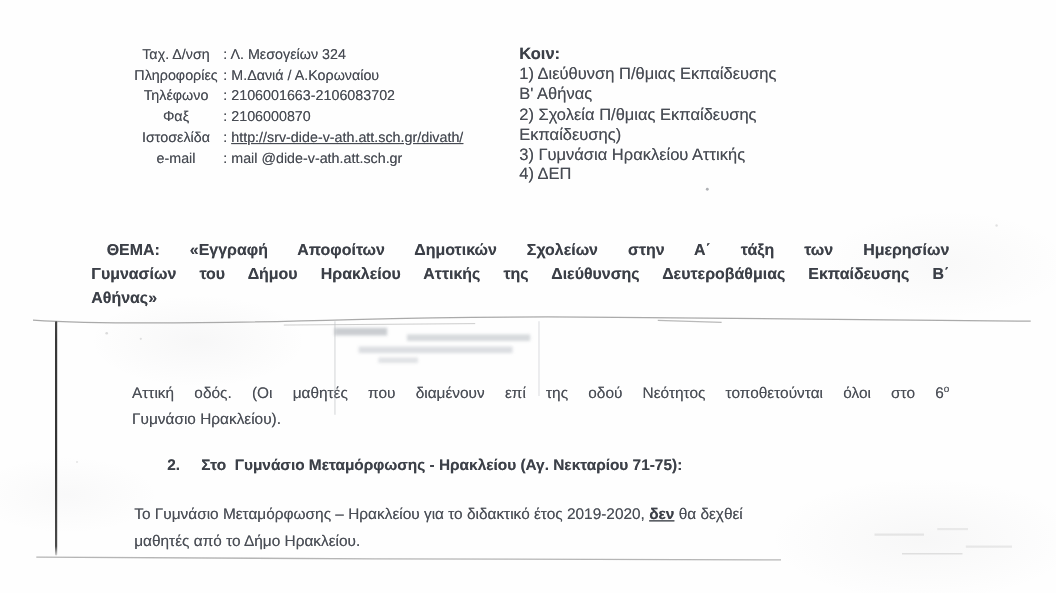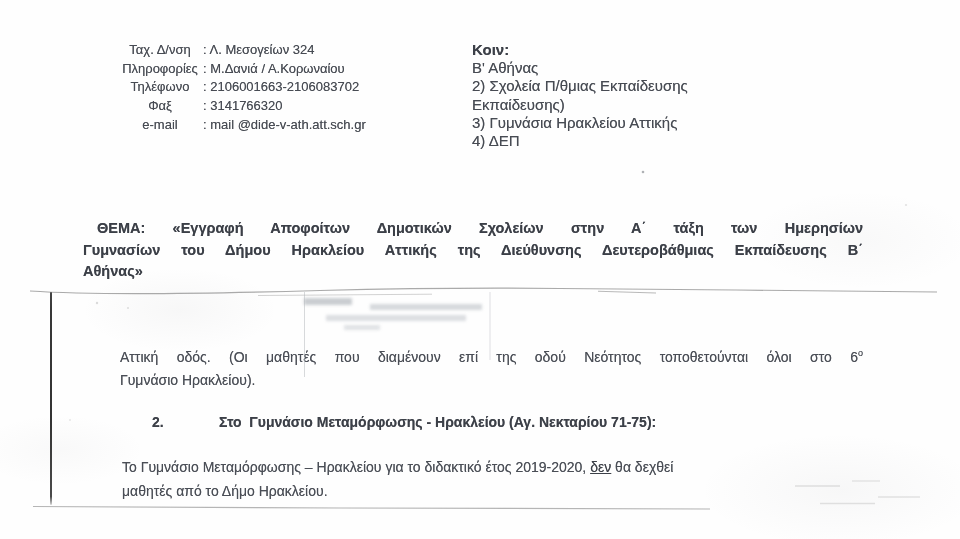--- a/index.html
+++ b/index.html
@@ -41,24 +41,24 @@
   .subject .jline { text-align:justify; text-align-last:justify; }
   .subject .first { padding-left:14px; }
 
   
   .para1 { position:absolute; left:120px; top:342px; width:743px; font-size:14px; line-height:23px; color:#4a4e56; }
   .para1 .jline { text-align:justify; text-align-last:justify; }
   .para1 sup { font-size:9px; vertical-align:6px; }
 
   .section2 { position:absolute; left:152px; top:414px; font-size:14px; font-weight:bold; color:#3c4048; display:flex; }
   .section2 .num { width:31px; flex:0 0 31px; }
-  .section2 .hd { white-space:pre-wrap;margin-left:36px; }
+  .section2 .hd { white-space:pre-wrap; }
 
   .para2 { position:absolute; left:122px; top:456px; width:700px; font-size:14px; line-height:23.5px; color:#4a4e56; }
-  .para2 b.den { font-weight:normal; text-decoration:underline; color:#3c4048; }
+  .para2 b.den { font-weight:bold; text-decoration:underline; color:#3c4048; }
 
   
   .artifact-svg { position:absolute; inset:0; width:960px; height:539px; pointer-events:none; }
   .fold-line {
     position:absolute; left:50px; top:292px; width:2.4px; height:213px;
     background:linear-gradient(to bottom,#454545 0%,#383838 8%,#333333 60%,#4a4a4a 96%,rgba(90,90,90,0.25) 100%);
     border-radius:1px;
   }
   .ghost-stamp {
     position:absolute; left:300px; top:294px; width:192px; height:40px;
@@ -82,30 +82,35 @@
     <div class="contact-row">
       <span class="lab">Πληροφορίες</span>
       <span class="val">: Μ.Δανιά / Α.Κορωναίου</span>
     </div>
     <div class="contact-row">
       <span class="lab">Τηλέφωνο</span>
       <span class="val">: 2106001663-2106083702</span>
     </div>
     <div class="contact-row">
       <span class="lab">Φαξ</span>
-      <span class="val">: 3141766320</span>
+      <span class="val">: 2106000870</span>
+    </div>
+    <div class="contact-row">
+      <span class="lab">Ιστοσελίδα</span>
+      <span class="val"><span>: </span><a href="#">http://srv-dide-v-ath.att.sch.gr/divath/</a></span>
     </div>
     <div class="contact-row">
       <span class="lab">e-mail</span>
       <span class="val">: mail @dide-v-ath.att.sch.gr</span>
     </div>
   </div>
 
   <div class="cc-block soft">
     <div class="cc-title">Κοιν:</div>
+    <div>1) Διεύθυνση Π/θμιας Εκπαίδευσης</div>
     <div>Β' Αθήνας</div>
     <div>2) Σχολεία Π/θμιας Εκπαίδευσης</div>
     <div>Εκπαίδευσης)</div>
     <div>3) Γυμνάσια Ηρακλείου Αττικής</div>
     <div>4) ΔΕΠ</div>
   </div>
 
   <div class="subject soft">
     <div class="jline first">ΘΕΜΑ: «Εγγραφή Αποφοίτων Δημοτικών Σχολείων στην Α΄ τάξη των Ημερησίων</div>
     <div class="jline">Γυμνασίων του Δήμου Ηρακλείου Αττικής της Διεύθυνσης Δευτεροβάθμιας Εκπαίδευσης Β΄</div>

